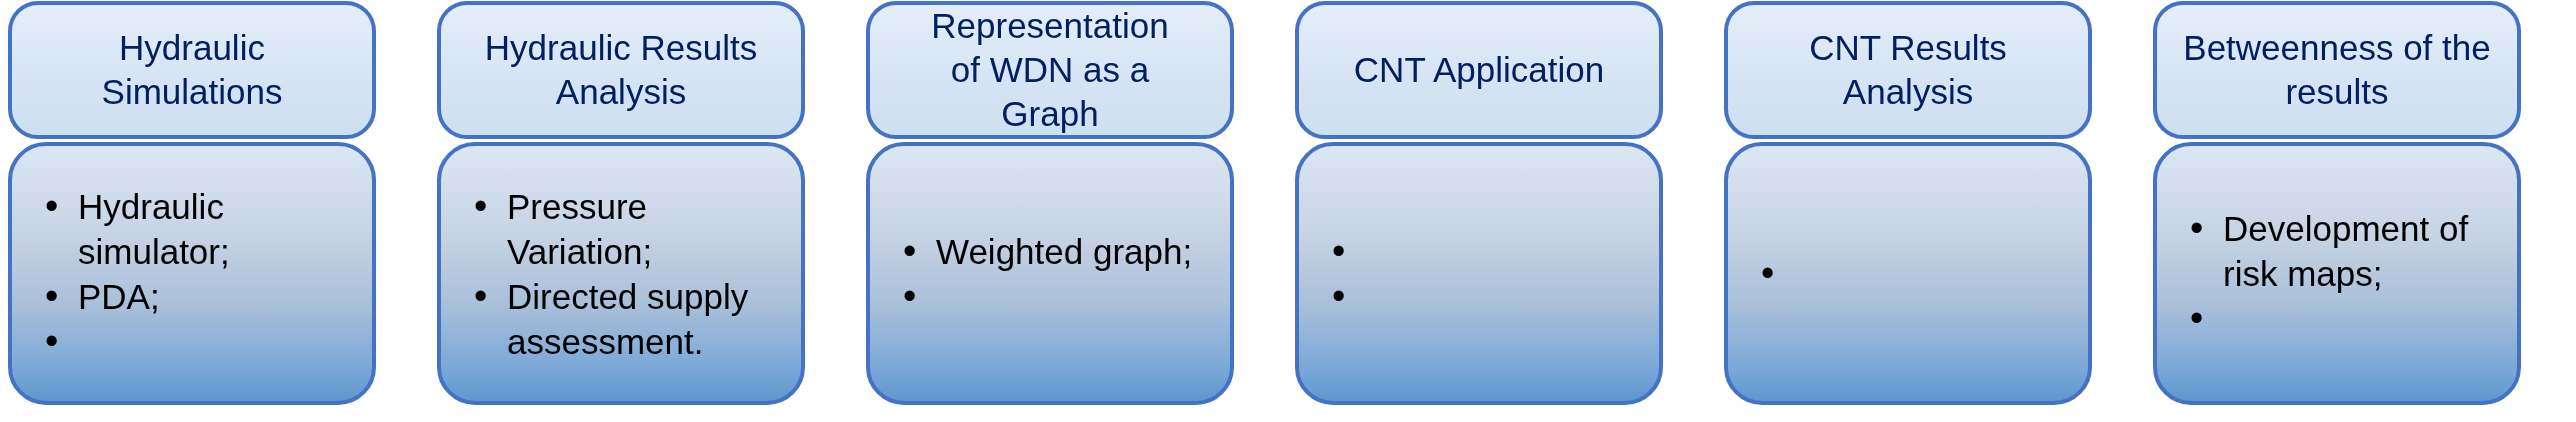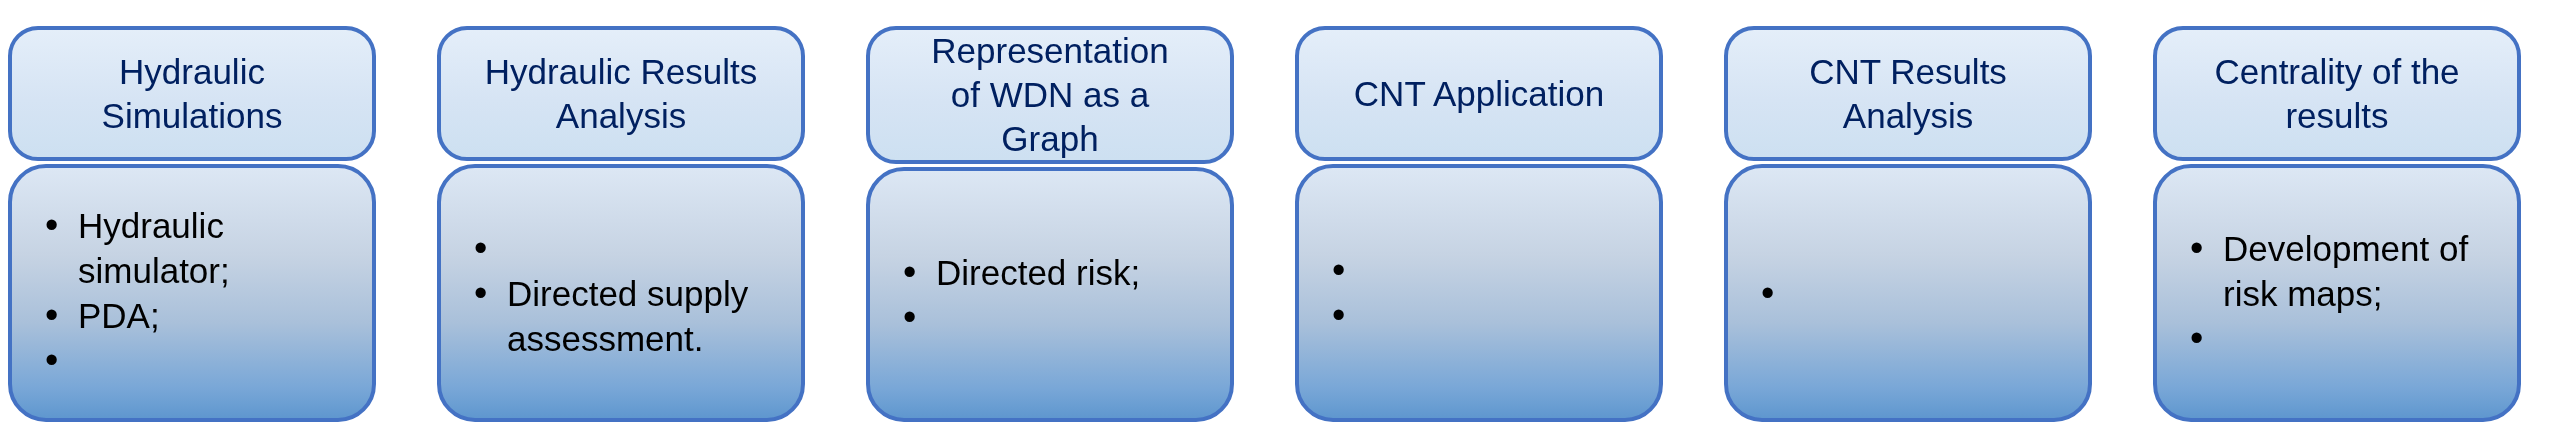--- a/index.html
+++ b/index.html
@@ -6,21 +6,21 @@
   html, body {
     width: 2576px;
     height: 422px;
     background: #ffffff;
     overflow: hidden;
     font-family: "Liberation Sans", "DejaVu Sans", sans-serif;
   }
   .diagram {
     display: flex;
     gap: 61px;
-    padding: 26px 0 0 8px;
+    padding: 1px 0 0 8px;
     width: 2576px;
     height: 422px;
   }
   .column {
     width: 368px;
     flex: 0 0 368px;
     display: flex;
     flex-direction: column;
   }
   .header-box {
@@ -103,41 +103,43 @@
 
   <div class="column">
     <div class="header-box">
       <div class="header-title">Hydraulic Results
 Analysis</div>
     </div>
     <div class="body-box">
       <ul class="bullet-list">
         <li class="bullet-item">
           <span class="bullet-marker">•</span>
+          <span class="bullet-text">Pressure
+Variation;</span>
         </li>
         <li class="bullet-item">
           <span class="bullet-marker">•</span>
           <span class="bullet-text">Directed supply
 assessment.</span>
         </li>
       </ul>
     </div>
   </div>
 
   <div class="column">
     <div class="header-box">
       <div class="header-title">Representation
 of WDN as a
 Graph</div>
     </div>
     <div class="body-box">
       <ul class="bullet-list">
         <li class="bullet-item">
           <span class="bullet-marker">•</span>
-          <span class="bullet-text">Directed risk;</span>
+          <span class="bullet-text">Weighted graph;</span>
         </li>
         <li class="bullet-item">
           <span class="bullet-marker">•</span>
         </li>
       </ul>
     </div>
   </div>
 
   <div class="column">
     <div class="header-box">
@@ -164,21 +166,21 @@
       <ul class="bullet-list">
         <li class="bullet-item">
           <span class="bullet-marker">•</span>
         </li>
       </ul>
     </div>
   </div>
 
   <div class="column">
     <div class="header-box">
-      <div class="header-title">Centrality of the
+      <div class="header-title">Betweenness of the
 results</div>
     </div>
     <div class="body-box">
       <ul class="bullet-list">
         <li class="bullet-item">
           <span class="bullet-marker">•</span>
           <span class="bullet-text">Development of
 risk maps;</span>
         </li>
         <li class="bullet-item">

